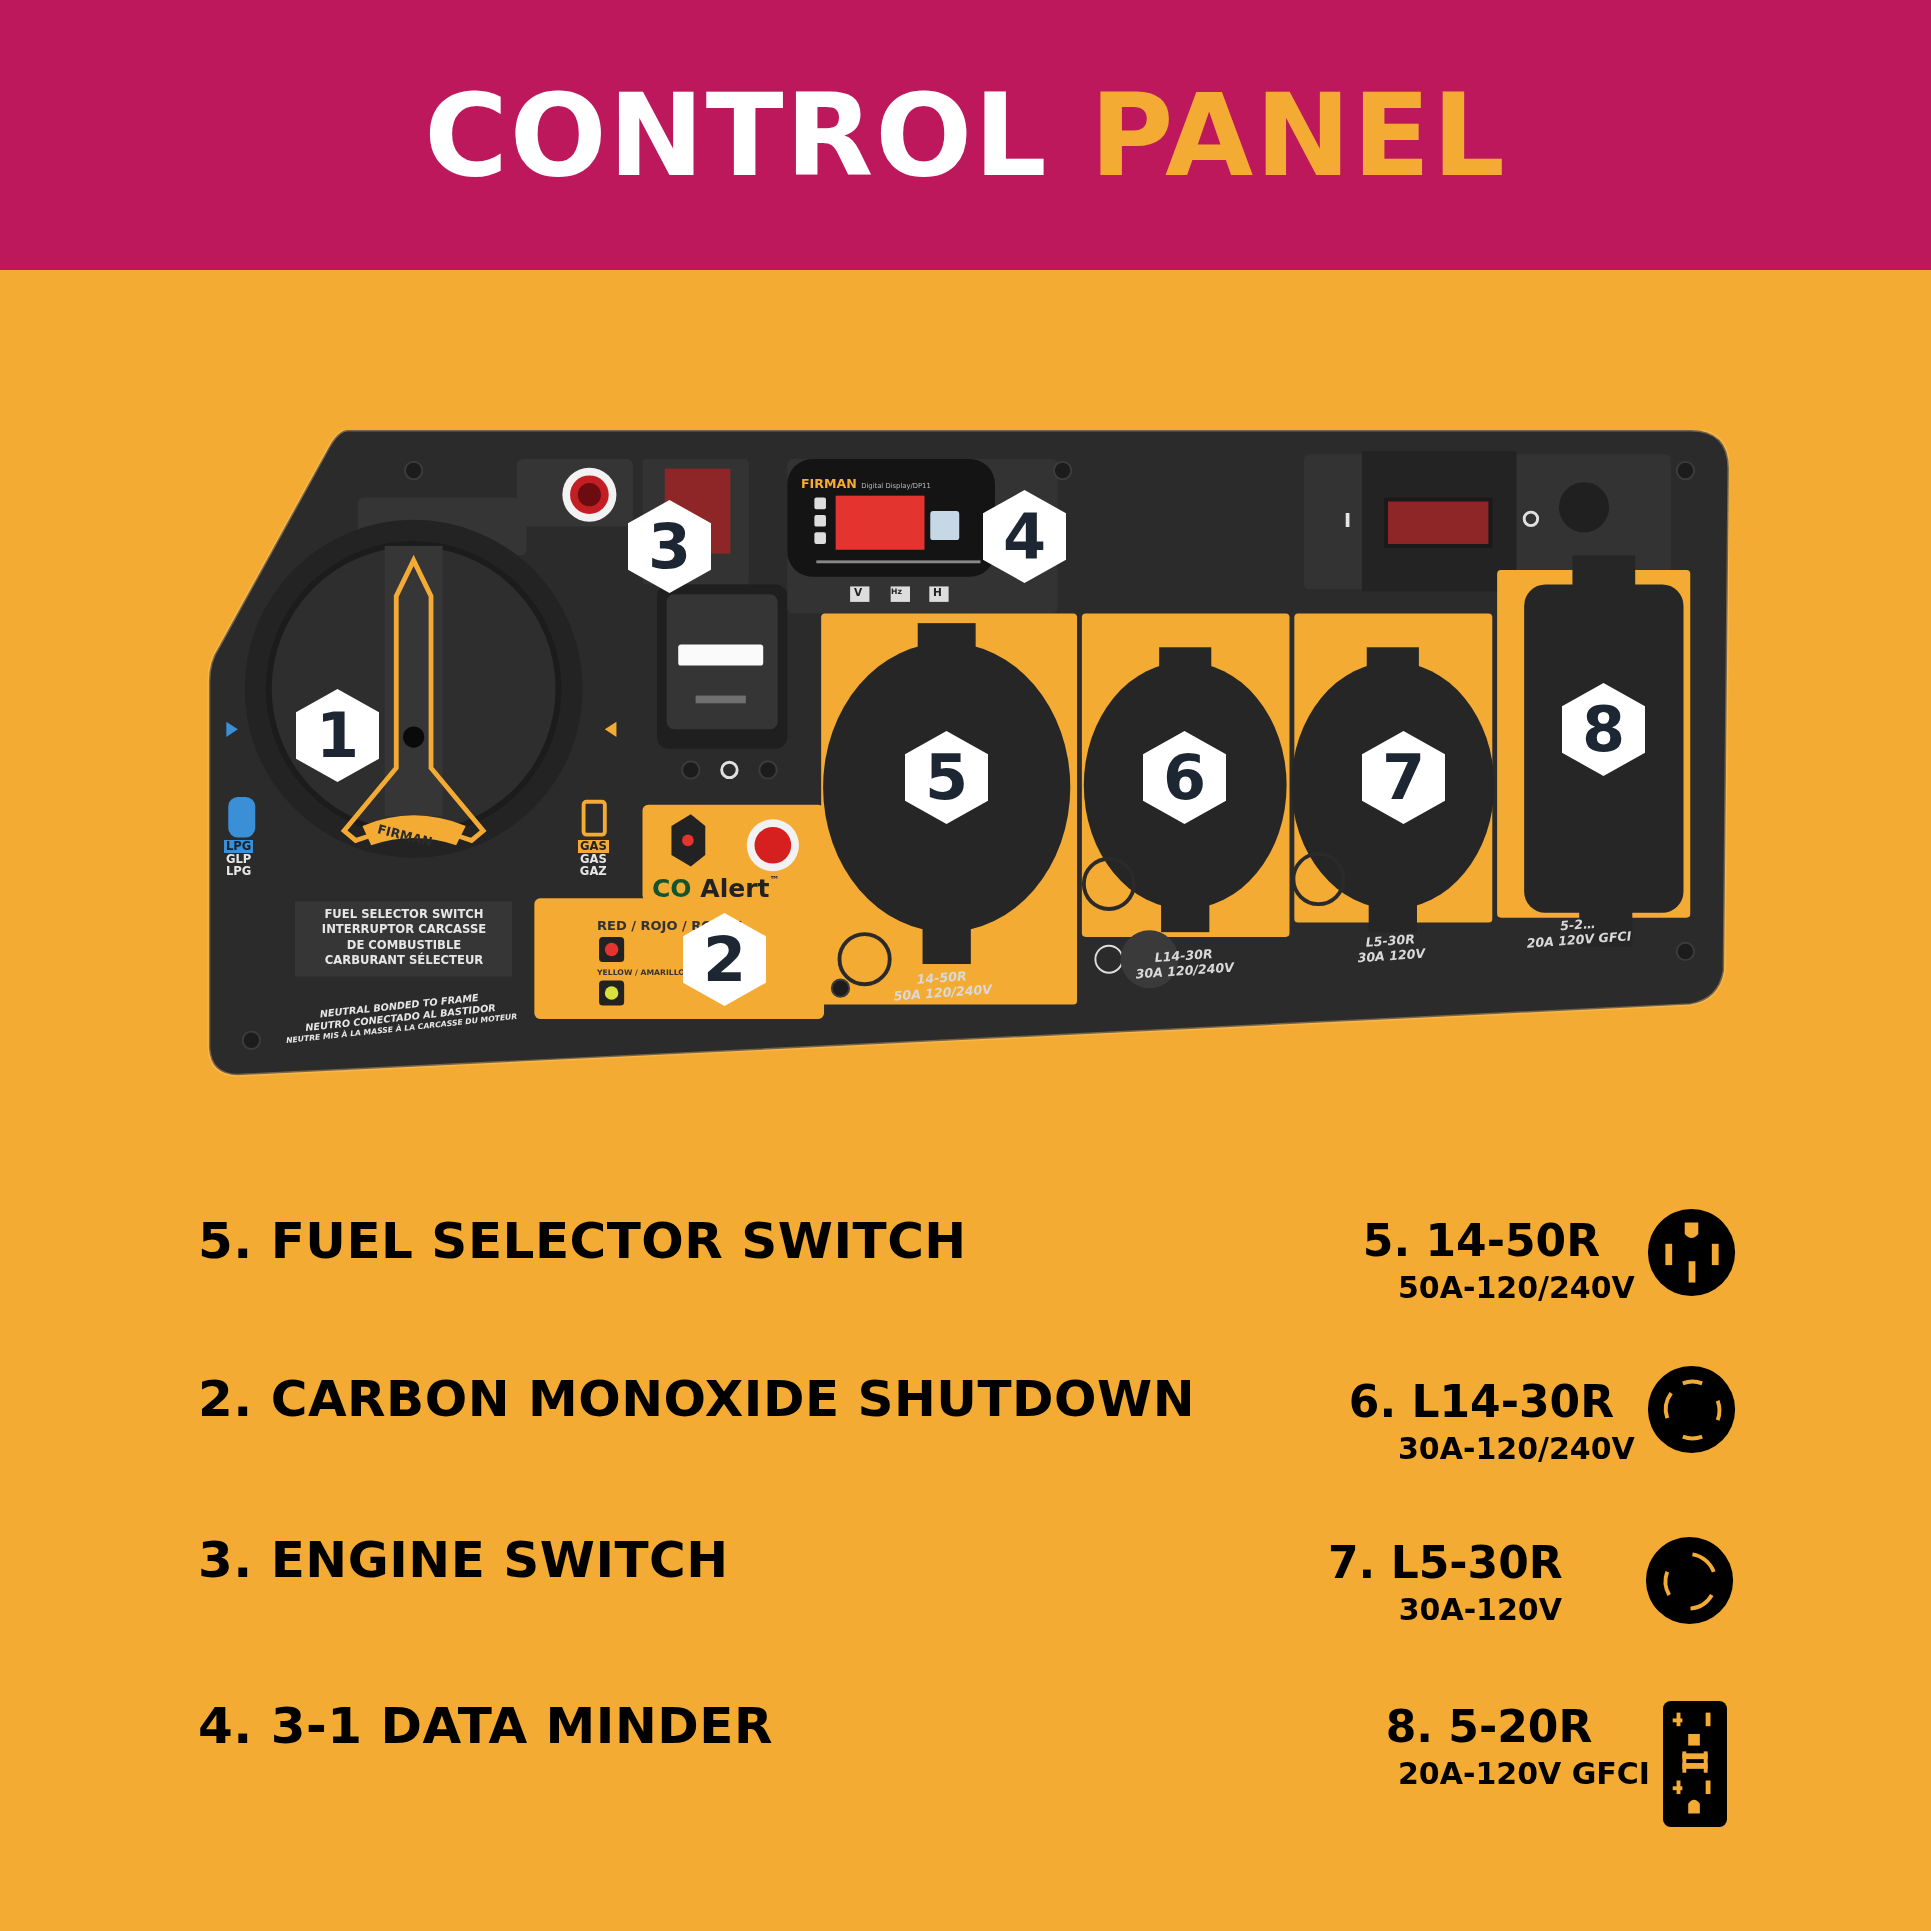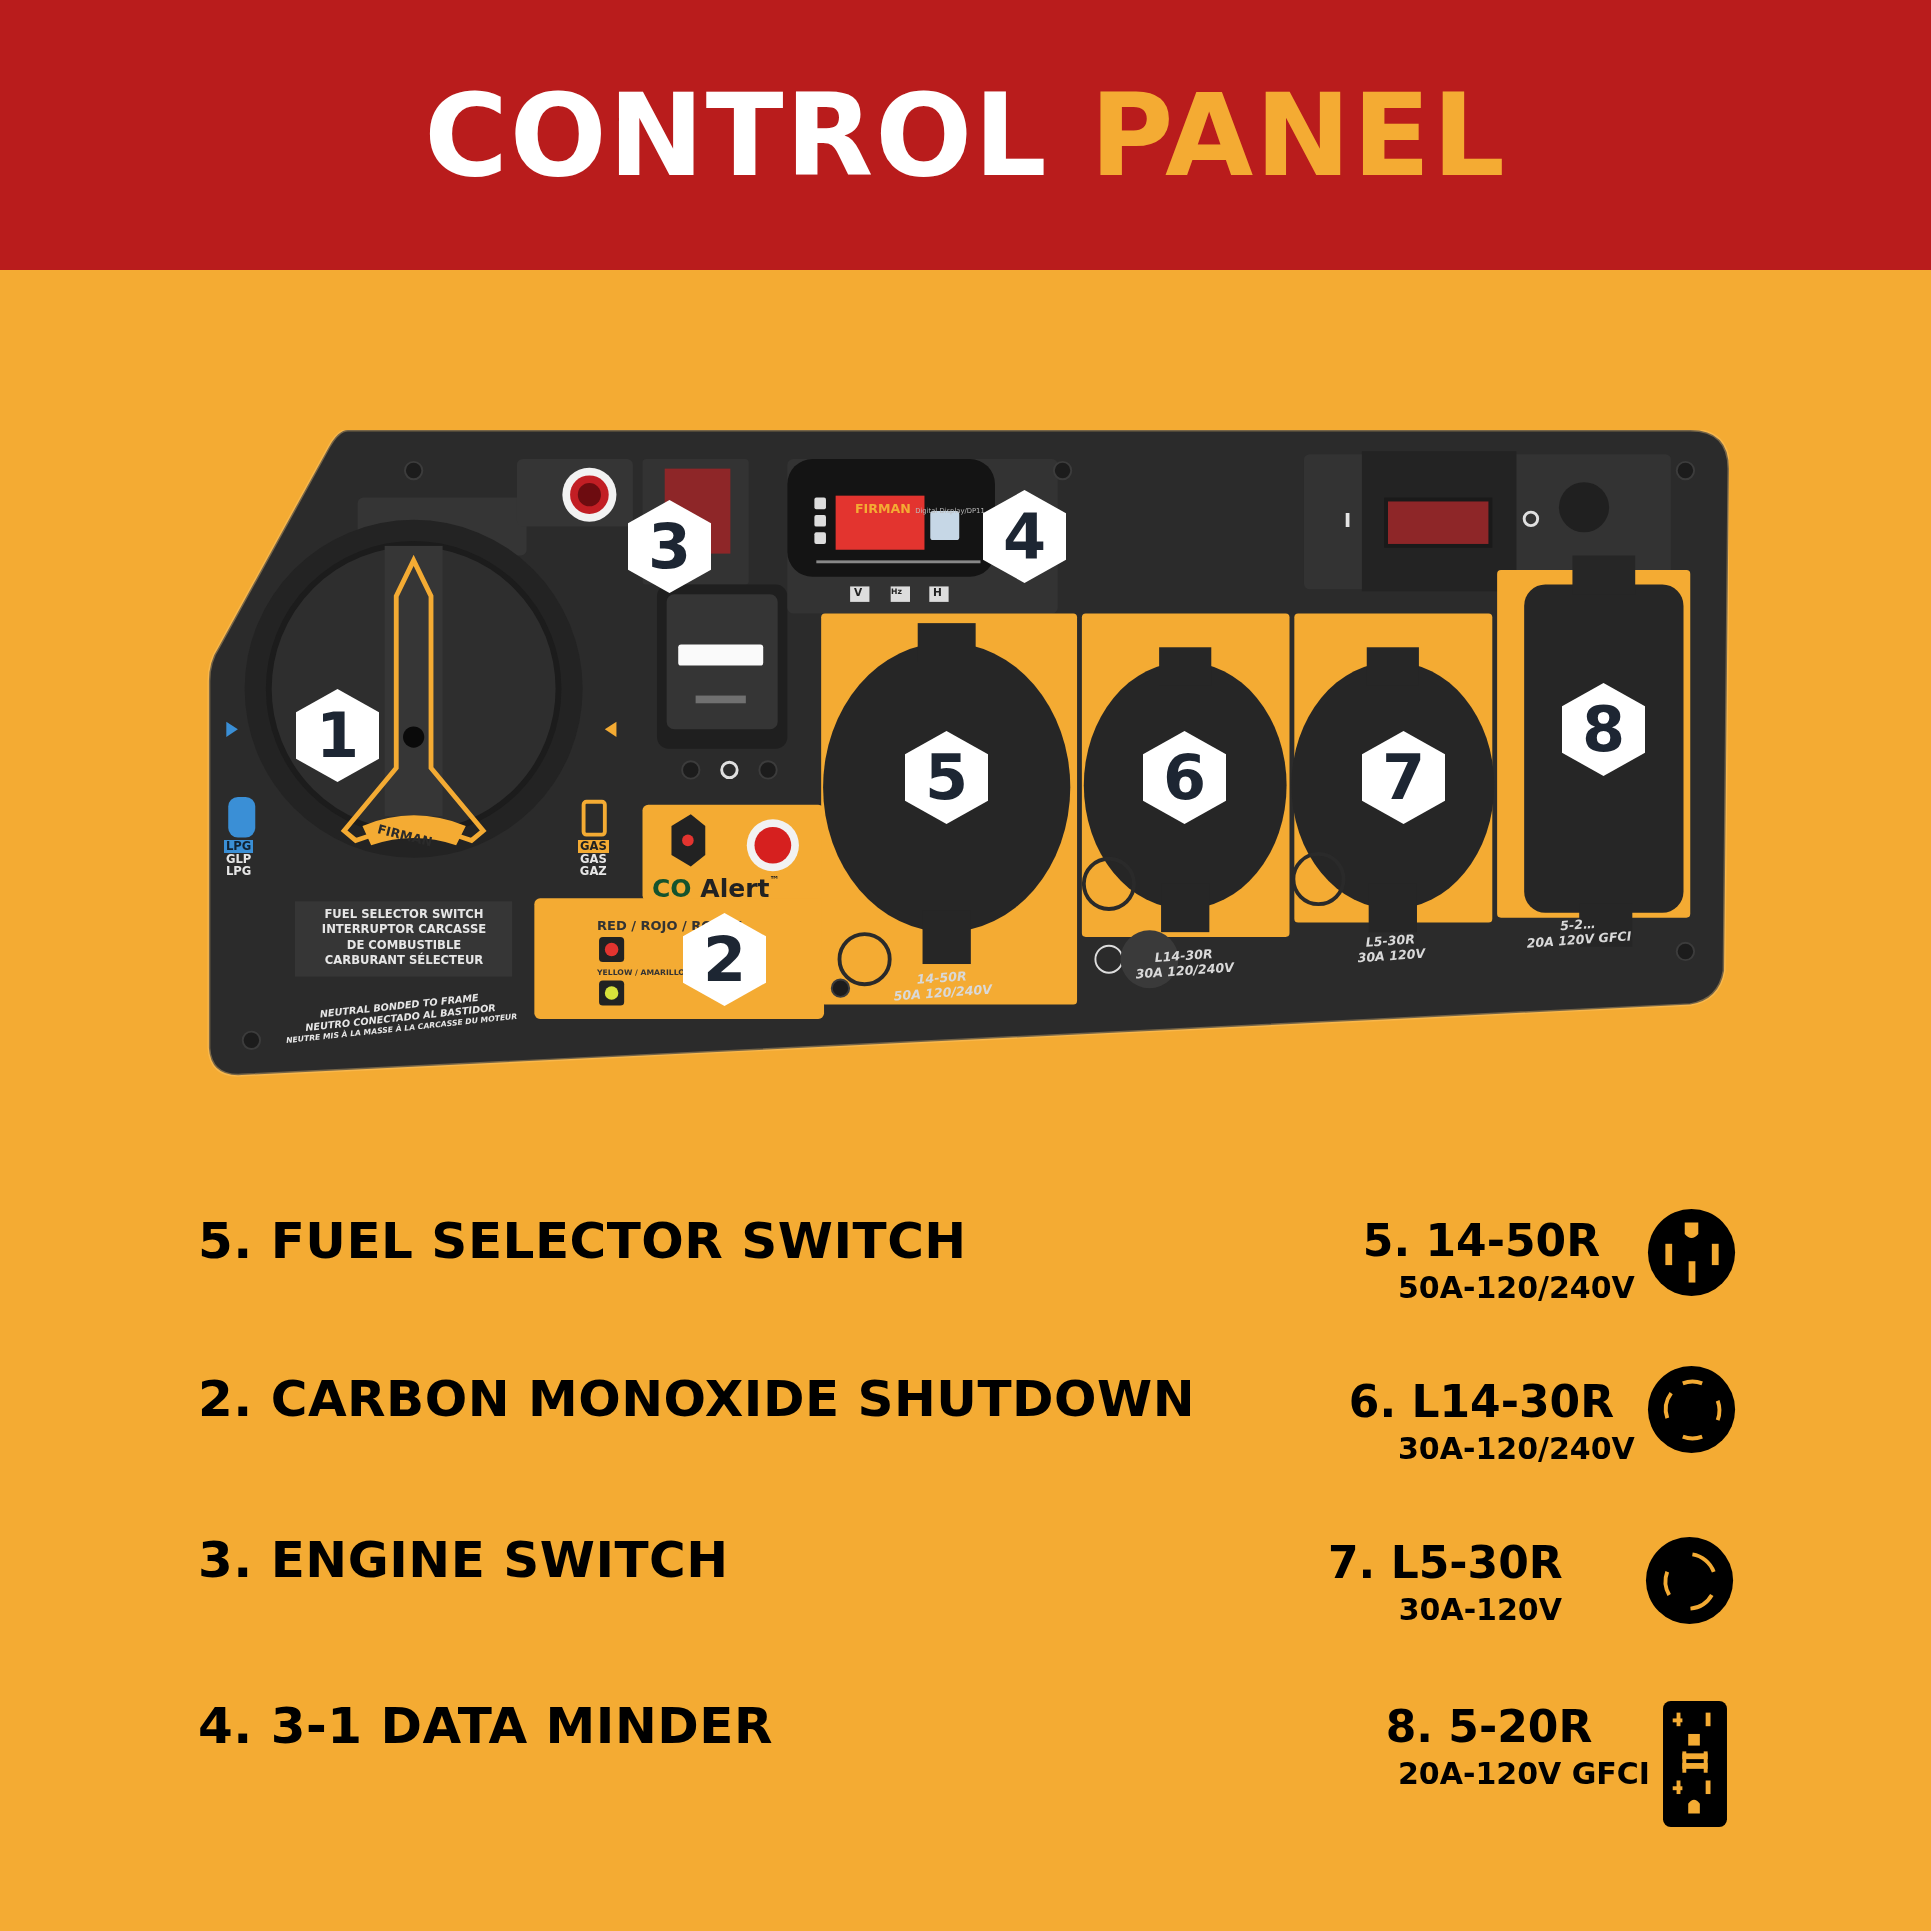--- a/index.html
+++ b/index.html
@@ -1,17 +1,17 @@
 <!DOCTYPE html>
 <html><head>
 <meta charset="utf-8">
 <style>
   html,body{margin:0;padding:0;}
   body{width:1931px;height:1931px;background:#F4AB33;position:relative;overflow:hidden;font-family:"DejaVu Sans","Liberation Sans",sans-serif;}
-  .header{position:absolute;left:0;top:0;width:1931px;height:270px;background:#b91c1c;display:flex;align-items:center;justify-content:center;}
+  .header{position:absolute;left:0;top:0;width:1931px;height:270px;background:#be185d;display:flex;align-items:center;justify-content:center;}
   .title{font-family:"DejaVu Sans",sans-serif;font-weight:bold;font-size:114px;letter-spacing:1.9px;color:#fff;white-space:nowrap;}
   .title .accent{color:#F4AB33;}
   
   .panel{position:absolute;left:203px;top:430px;width:1526px;height:647px;}
   .panel svg{position:absolute;left:0;top:0;}
   .hex{position:absolute;width:83px;height:93px;background:#fff;clip-path:polygon(50% 0,100% 25%,100% 75%,50% 100%,0 75%,0 25%);display:flex;align-items:center;justify-content:center;font-weight:bold;font-size:62px;color:#1d2633;font-family:"DejaVu Sans",sans-serif;}
   .ptxt{position:absolute;color:#e6e6e6;font-weight:bold;font-family:"DejaVu Sans",sans-serif;text-align:center;white-space:nowrap;}
   .outlet-lbl{position:absolute;color:#d9d9d9;font-style:italic;font-weight:bold;font-size:12.6px;text-align:center;line-height:14.5px;white-space:nowrap;transform:rotate(-4deg);}
   
   .legend-left{position:absolute;left:198px;top:1212px;}
@@ -157,21 +157,21 @@
     <div>NEUTRAL BONDED TO FRAME</div>
     <div>NEUTRO CONECTADO AL BASTIDOR</div>
     <div style="font-size:7.7px;">NEUTRE MIS À LA MASSE À LA CARCASSE DU MOTEUR</div>
   </div>
   <div class="ptxt" style="left:449px;top:444px;font-size:25px;color:#222;">
     <span style="color:#14532d;">CO</span>
     <span>Alert</span><span style="font-size:9.7px;vertical-align:top;">™</span>
   </div>
   <div class="ptxt" style="left:394px;top:488px;font-size:13px;color:#333;">RED / ROJO / ROUGE</div>
   <div class="ptxt" style="left:394px;top:538px;font-size:7.7px;color:#333;">YELLOW / AMARILLO</div>
-  <div class="ptxt" style="left:652px;top:46px;font-size:12.6px;color:#F4AB33;margin-top:25px;">
+  <div class="ptxt" style="left:598px;top:46px;font-size:12.6px;color:#F4AB33;">
     <span>FIRMAN</span>
     <span style="font-size:6.8px;color:#bbb;font-weight:normal;">Digital Display/DP11</span>
   </div>
   <div class="ptxt" style="left:651px;top:156px;font-size:10.6px;color:#222;">V</div>
   <div class="ptxt" style="left:688px;top:157px;font-size:7.7px;color:#222;">Hz</div>
   <div class="ptxt" style="left:730px;top:156px;font-size:10.6px;color:#222;">H</div>
   <div class="ptxt" style="left:1141px;top:79px;font-size:19.3px;">I</div>
 
   <div class="outlet-lbl" style="left:690px;top:541px;">
     <div>14-50R</div>

